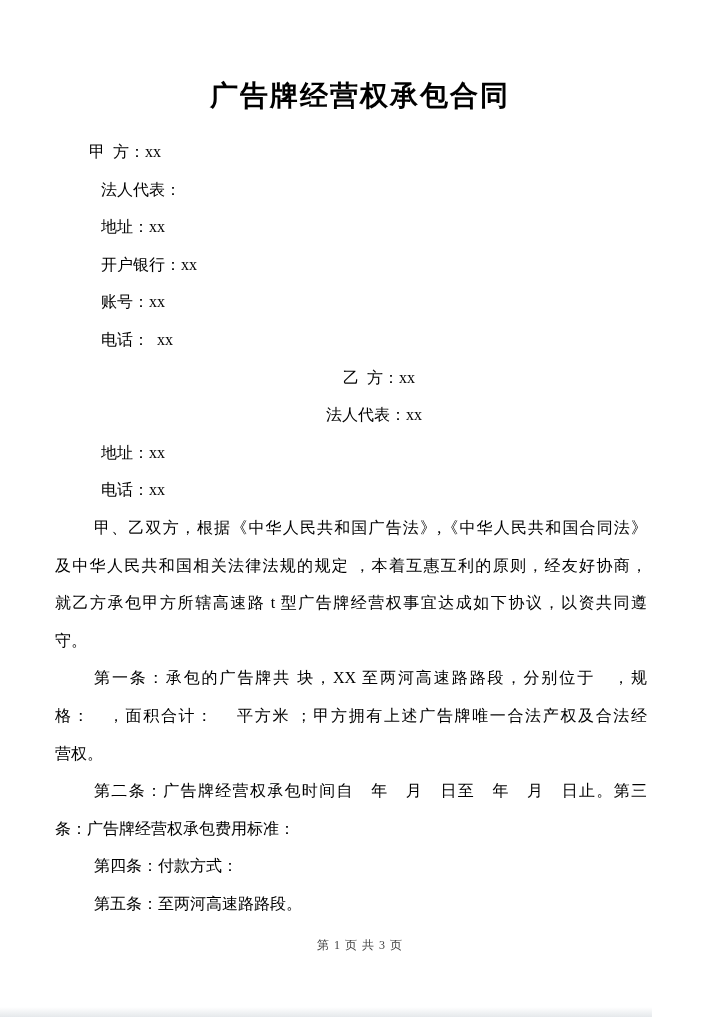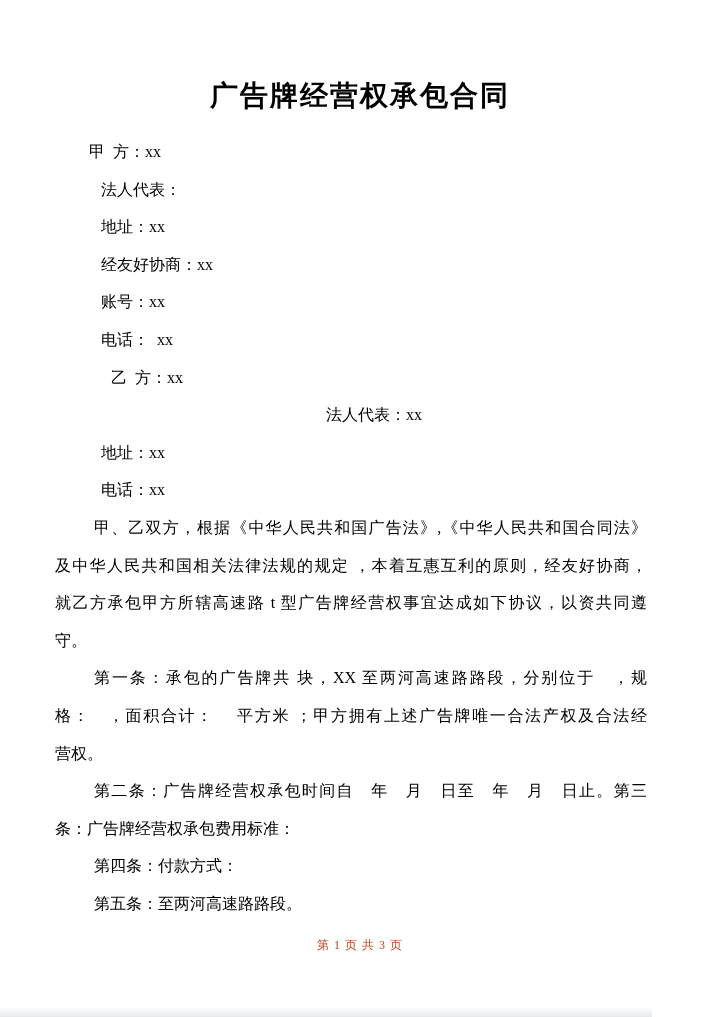--- a/index.html
+++ b/index.html
@@ -49,21 +49,21 @@
   .doc-footer {
     position: absolute;
     top: 936px;
     left: 0;
     width: 720px;
     height: 18px;
     line-height: 18px;
     text-align: center;
     font-size: 12px;
     letter-spacing: 1px;
-    color: #c2410c;
+    color: #404040;
   }
   .page-edge-shadow {
     position: absolute;
     left: 0;
     bottom: 0;
     width: 720px;
     height: 10px;
     background: linear-gradient(to bottom, rgba(208,214,219,0), rgba(208,214,219,0.55));
     pointer-events: none;
   }
@@ -71,24 +71,24 @@
 </head>
 <body>
 
 <div class="page">
   <div class="doc-title">广告牌经营权承包合同</div>
 
   <div class="doc-body">
       <div class="line" style="text-indent: 34px;">甲&nbsp;&nbsp;方：xx</div>
       <div class="line" style="text-indent: 46px;">法人代表：</div>
       <div class="line" style="text-indent: 46px;">地址：xx</div>
-      <div class="line" style="text-indent: 46px;">经友好协商：xx</div>
+      <div class="line" style="text-indent: 46px;">开户银行：xx</div>
       <div class="line" style="text-indent: 46px;">账号：xx</div>
       <div class="line" style="text-indent: 46px;">电话：&nbsp;&nbsp;xx</div>
-      <div class="line" style="text-indent: 56px;">乙&nbsp;&nbsp;方：xx</div>
+      <div class="line" style="text-indent: 56px; text-align: center;">乙&nbsp;&nbsp;方：xx</div>
       <div class="line" style="text-indent: 46px; text-align: center;">法人代表：xx</div>
       <div class="line" style="text-indent: 46px;">地址：xx</div>
       <div class="line" style="text-indent: 46px;">电话：xx</div>
       <div class="line justify" style="text-indent: 39px;">甲、乙双方，根据《中华人民共和国广告法》,《中华人民共和国合同法》</div>
       <div class="line justify" style="text-indent: 0px;">及中华人民共和国相关法律法规的规定&nbsp;，本着互惠互利的原则，经友好协商，</div>
       <div class="line justify" style="text-indent: 0px;">就乙方承包甲方所辖高速路&nbsp;t&nbsp;型广告牌经营权事宜达成如下协议，以资共同遵</div>
       <div class="line" style="text-indent: 0px;">守。</div>
       <div class="line justify" style="text-indent: 39px;">第一条：承包的广告牌共&nbsp;块，XX&nbsp;至两河高速路路段，分别位于　，规</div>
       <div class="line justify" style="text-indent: 0px;">格：　，面积合计：　&nbsp;平方米&nbsp;；甲方拥有上述广告牌唯一合法产权及合法经</div>
       <div class="line" style="text-indent: 0px;">营权。</div>

